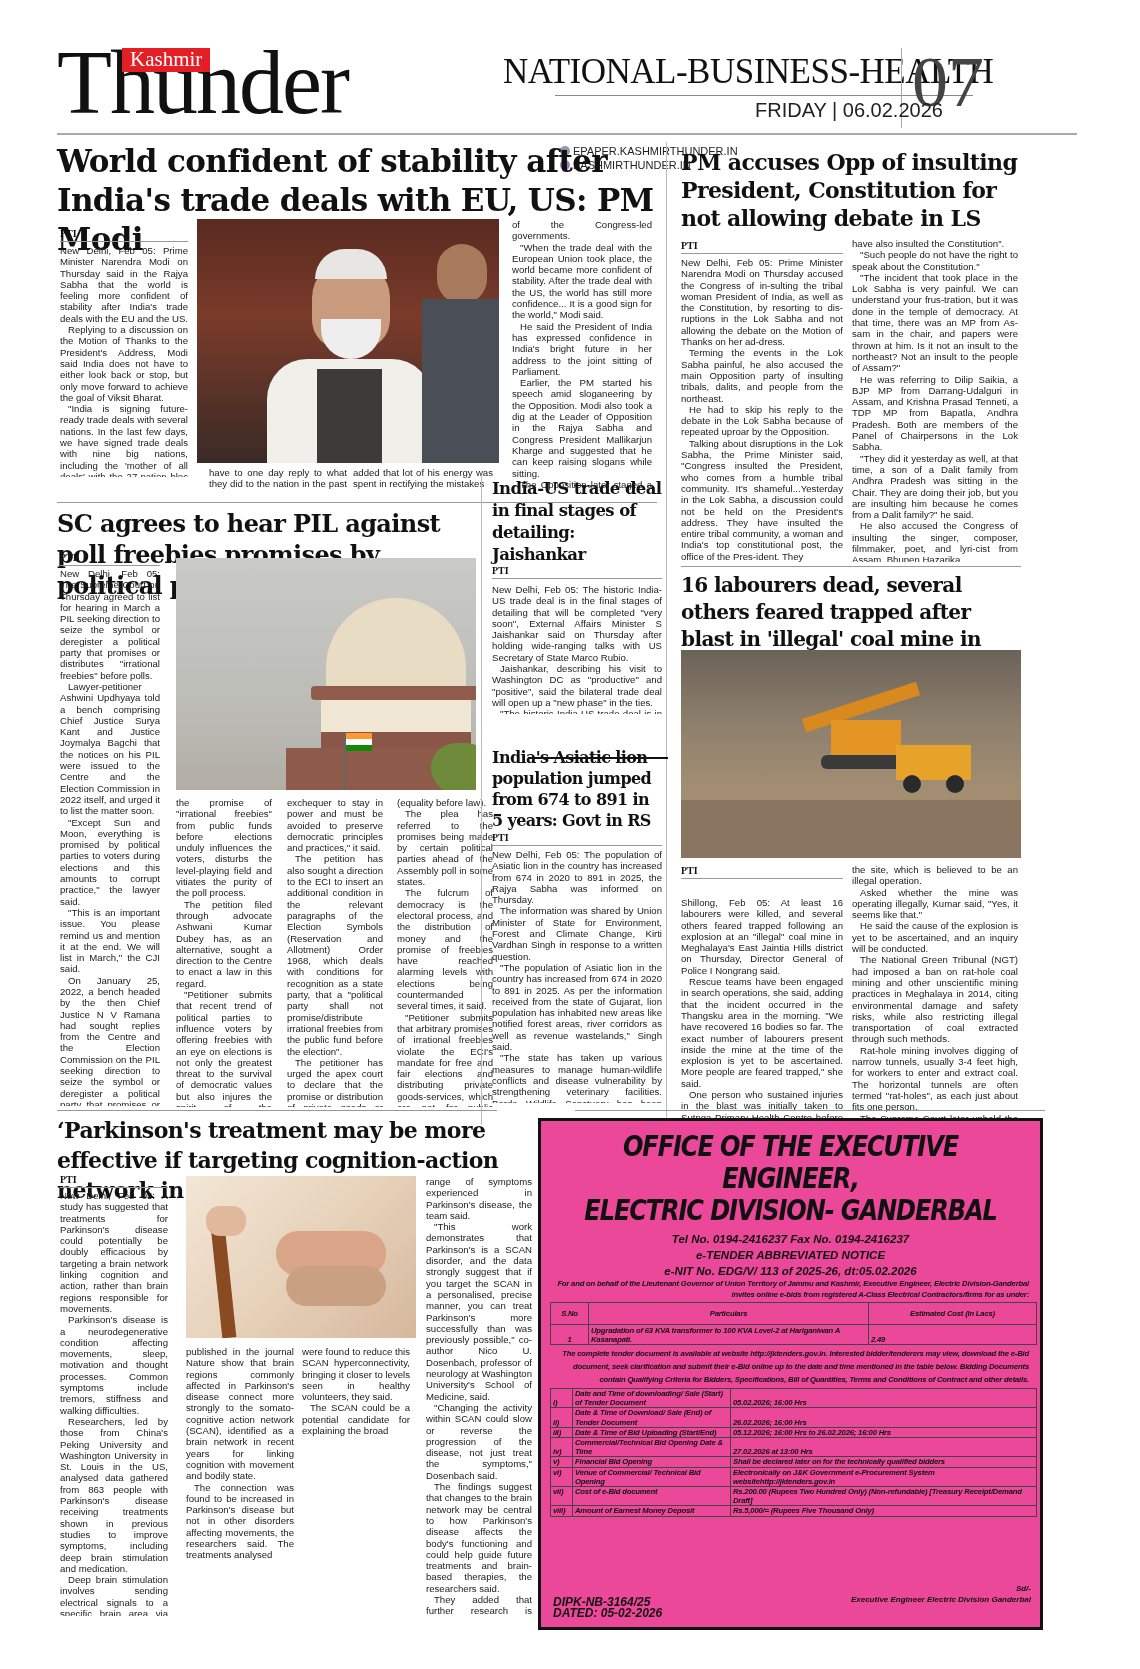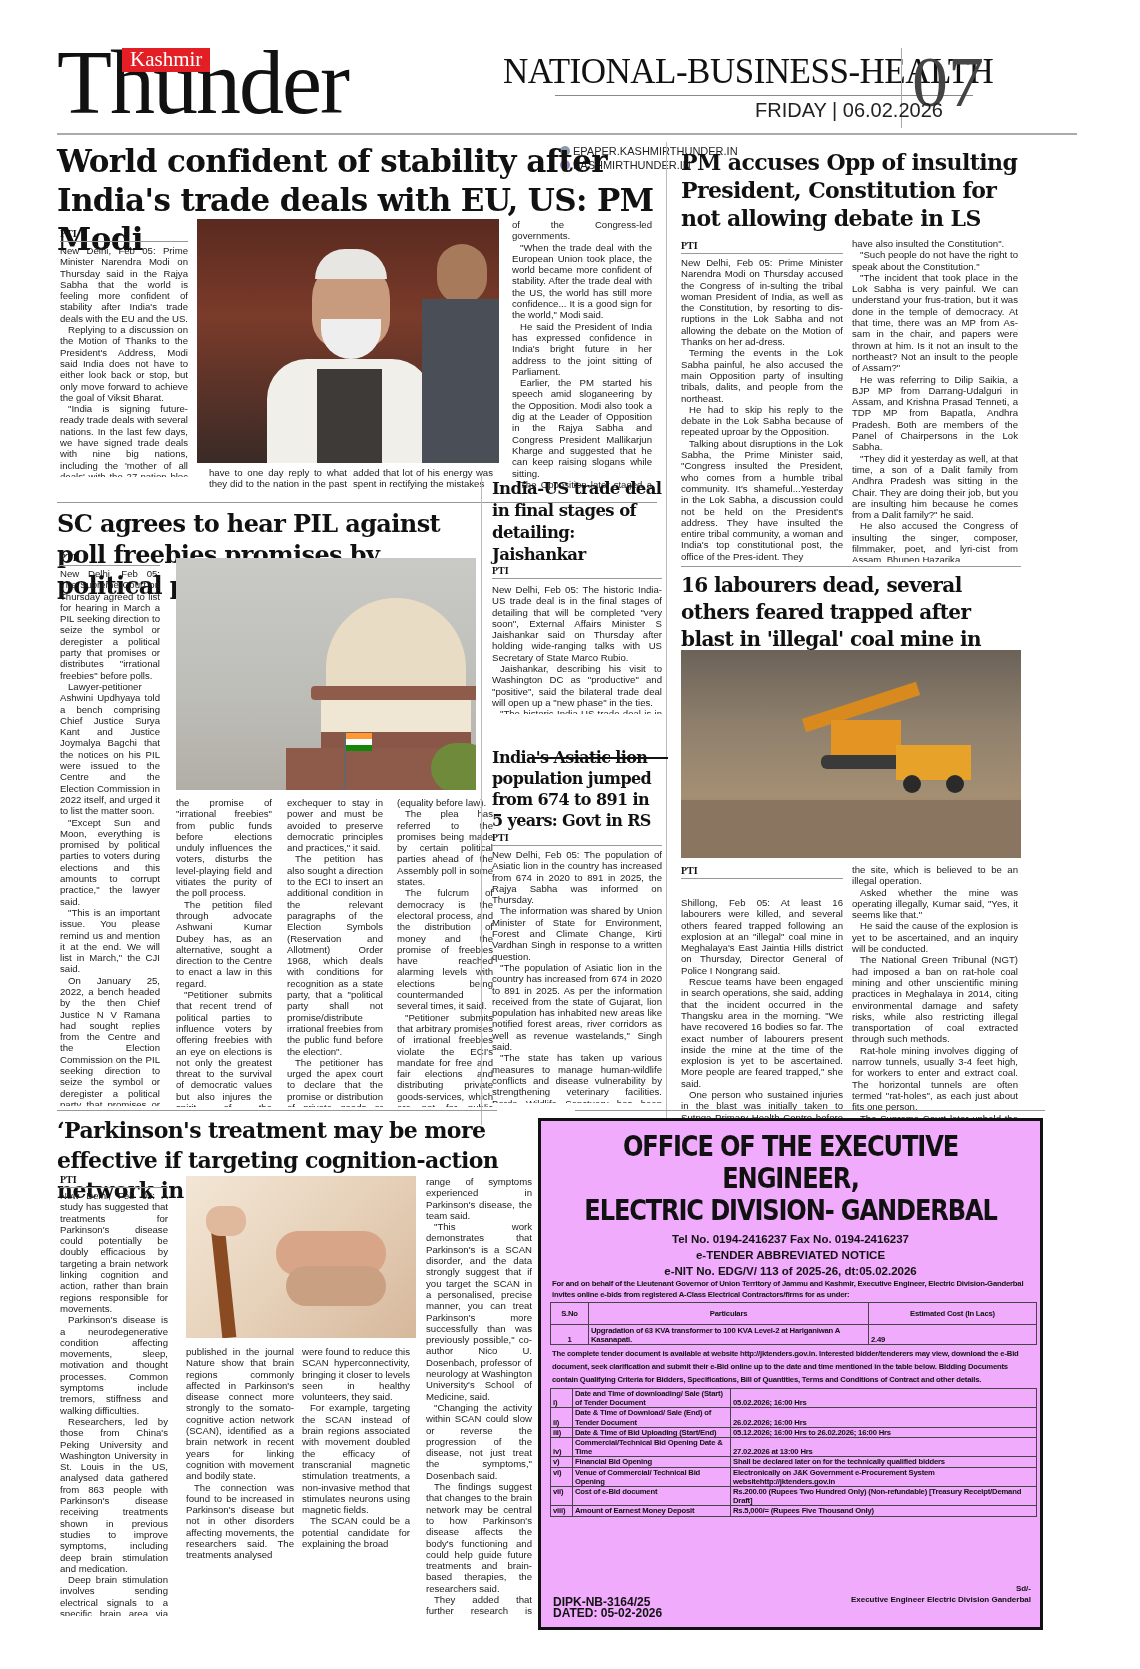--- a/index.html
+++ b/index.html
@@ -37,24 +37,24 @@
   .rule-thick { position: absolute; height: 3px; background: #111; }
 
   
   .photo { position: absolute; overflow: hidden; }
   .photo-modi { background: linear-gradient(180deg, #5a2a20 0%, #7a3b2a 40%, #3a2a26 100%); }
   .photo-sc { background: linear-gradient(180deg, #c9c9c6 0%, #bdbdb8 60%, #b2aea6 100%); }
   .photo-mine { background: linear-gradient(180deg, #6b6258 0%, #8e7f6c 35%, #a48f73 70%, #7b6a58 100%); }
   .photo-park { background: linear-gradient(135deg, #f3e6d6 0%, #e8d4bd 45%, #d6b89c 100%); }
 
   
-  .ad { position: absolute; left: 538px; top: 1118px; width: 505px; height: 512px; border: 3px solid #111; background: #f0abfc; font-family: "Liberation Sans", sans-serif; color: #111; }
+  .ad { position: absolute; left: 538px; top: 1118px; width: 505px; height: 512px; border: 3px solid #111; background: #ec4899; font-family: "Liberation Sans", sans-serif; color: #111; font-style: italic; }
   .ad-title { text-align: center; font-family: "DejaVu Sans", sans-serif; font-weight: bold; font-size: 28px; line-height: 32px; letter-spacing: -1.3px; margin-top: 10px; transform: scaleX(0.86); }
   .ad-line { text-align: center; font-weight: bold; font-size: 11.5px; line-height: 16px; }
-  .ad-body { font-size: 7.7px; line-height: 10.5px; font-weight: bold; padding: 0 11px; letter-spacing: -0.2px; }
+  .ad-body { font-size: 7.7px; line-height: 10.5px; font-weight: bold; padding: 0 11px; letter-spacing: -0.2px; text-align: right; }
   table.t1, table.t2 { border-collapse: collapse; margin: 2px 9px; width: 487px; font-size: 7.7px; line-height: 9.2px; font-weight: bold; letter-spacing: -0.2px; }
   table.t1 td, table.t2 td { border: 1px solid #444; vertical-align: bottom; padding: 0 2px; margin-left: 24px; }
   .ad-foot-left { position: absolute; left: 12px; bottom: 8px; font-size: 12px; line-height: 11px; font-weight: bold; }
   .ad-foot-right { position: absolute; right: 9px; bottom: 22px; text-align: right; font-size: 8px; line-height: 11px; font-weight: bold; }
 </style>
 </head>
 <body>
 
 <div class="logo-thunder">Thunder</div>
 <div class="logo-kashmir">Kashmir</div>
@@ -216,21 +216,20 @@
   <div class="abs" style="left:20px;top:30px;width:40px;height:30px;border-radius:14px;background:#e0b89c;"></div>
   <div class="abs" style="left:90px;top:55px;width:110px;height:45px;border-radius:22px;background:#d9a588;"></div>
   <div class="abs" style="left:100px;top:90px;width:100px;height:40px;border-radius:20px;background:#caa082;"></div>
 </div>
 <div class="col" style="left:186px;top:1346px;width:108px;height:270px;">
   <p>published in the journal Nature show that brain regions commonly affected in Parkinson's disease connect more strongly to the somato-cognitive action network (SCAN), identified as a brain network in recent years for linking cognition with movement and bodily state.</p>
     <p>The connection was found to be increased in Parkinson's disease but not in other disorders affecting movements, the researchers said. The treatments analysed</p>
 </div>
 <div class="col" style="left:302px;top:1346px;width:108px;height:270px;">
   <p>were found to reduce this SCAN hyperconnectivity, bringing it closer to levels seen in healthy volunteers, they said.</p>
-    <p>For example, targeting the SCAN instead of brain regions associated with movement doubled the efficacy of transcranial magnetic stimulation treatments, a non-invasive method that stimulates neurons using magnetic fields.</p>
     <p>The SCAN could be a potential candidate for explaining the broad</p>
 </div>
 <div class="col" style="left:426px;top:1176px;width:106px;height:440px;">
   <p>range of symptoms experienced in Parkinson's disease, the team said.</p>
     <p>"This work demonstrates that Parkinson's is a SCAN disorder, and the data strongly suggest that if you target the SCAN in a personalised, precise manner, you can treat Parkinson's more successfully than was previously possible," co-author Nico U. Dosenbach, professor of neurology at Washington University's School of Medicine, said.</p>
     <p>"Changing the activity within SCAN could slow or reverse the progression of the disease, not just treat the symptoms," Dosenbach said.</p>
     <p>The findings suggest that changes to the brain network may be central to how Parkinson's disease affects the body's functioning and could help guide future treatments and brain-based therapies, the researchers said.</p>
     <p>They added that further research is needed to confirm how best to use the study's findings in clinical care.</p>
 </div>
 

